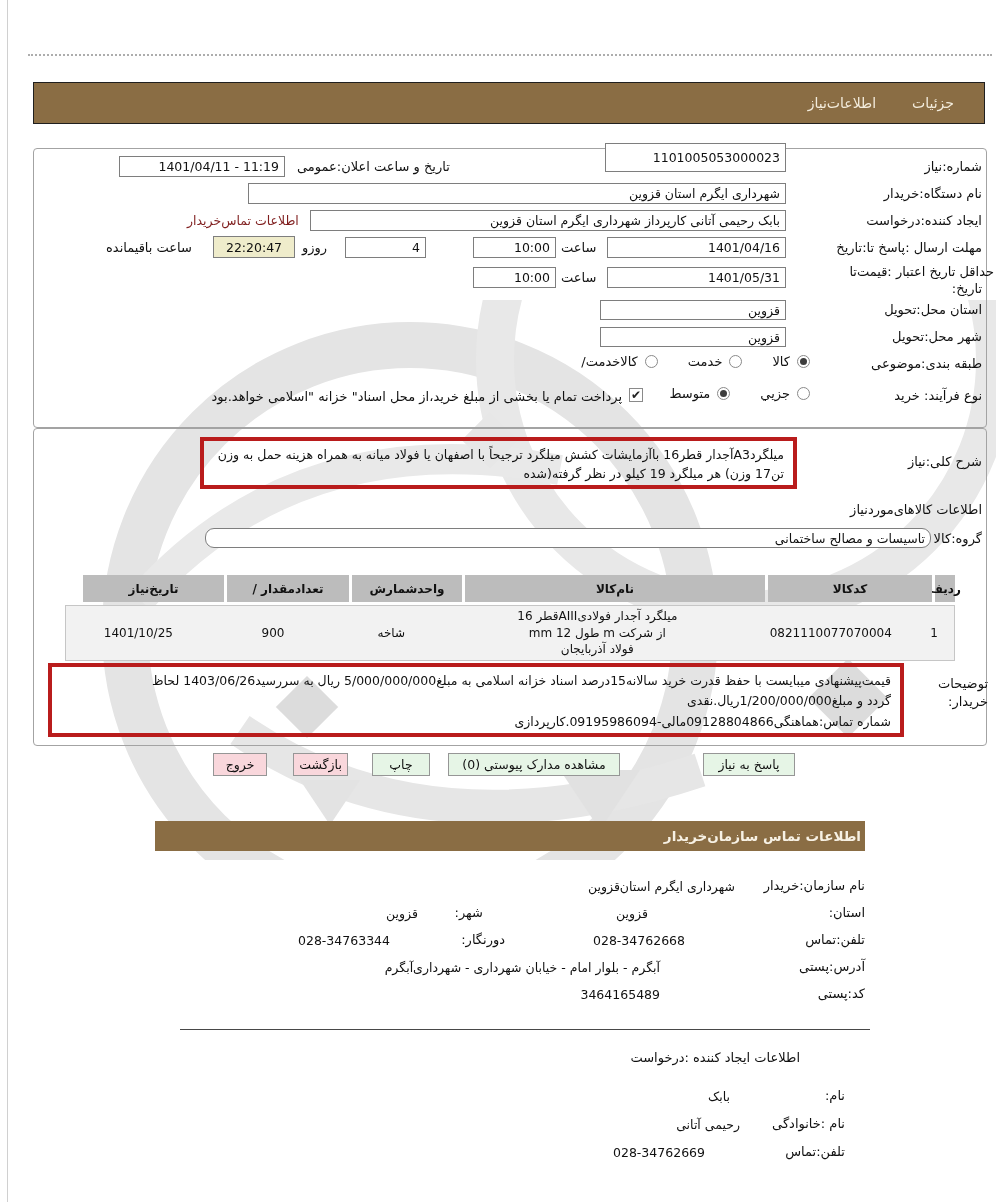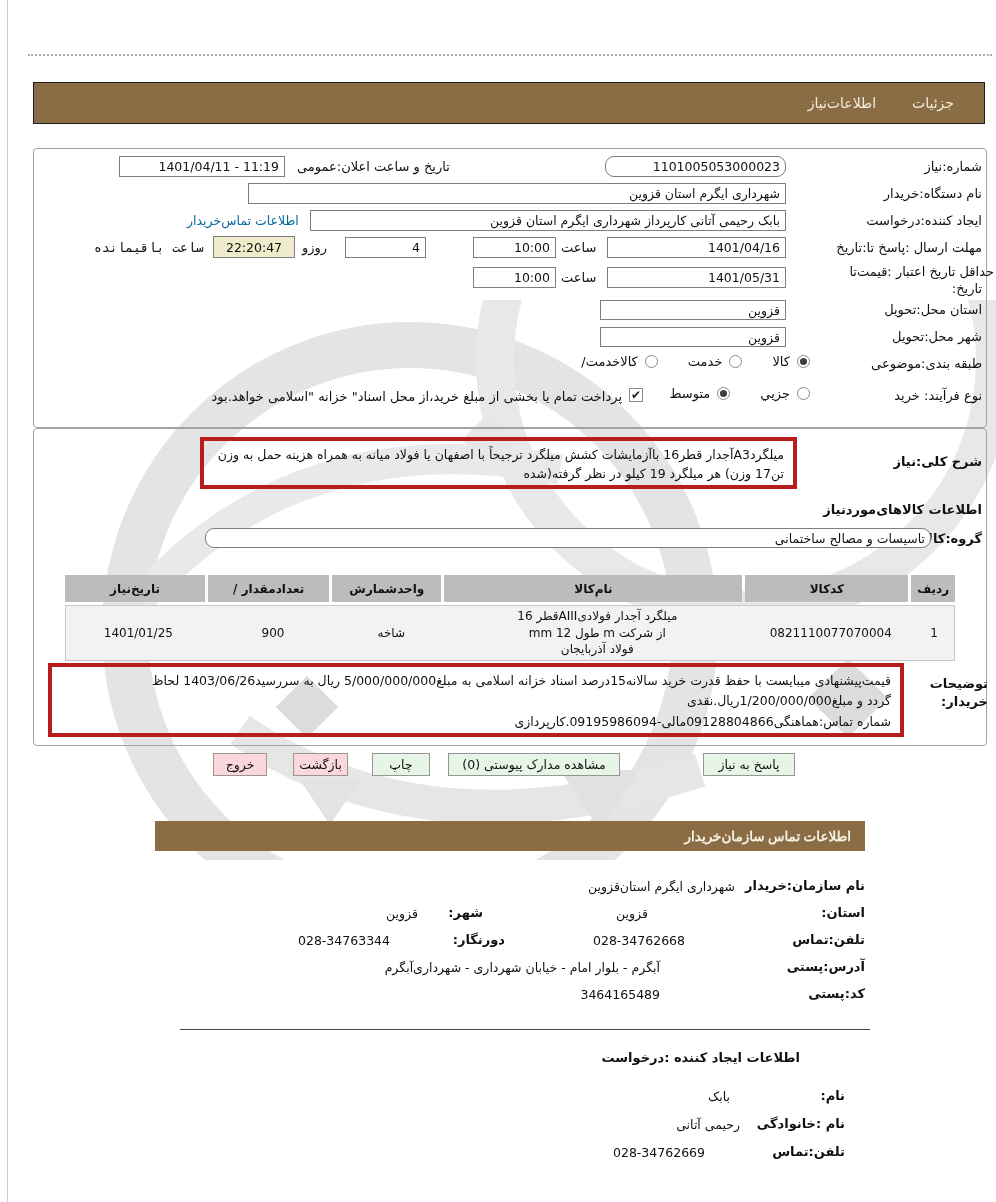--- a/index.html
+++ b/index.html
@@ -1,37 +1,37 @@
 <!DOCTYPE html>
 <html lang="fa" dir="rtl"><head>
 <meta charset="utf-8">
 <style>
   html,body{margin:0;padding:0;background:#fff;}
   .page{
     position:relative;width:996px;height:1202px;background:#ffffff;
     font-family:"DejaVu Sans", sans-serif;direction:rtl;overflow:hidden;color:#111;
   }
   .lbl{position:absolute;font-size:13px;white-space:nowrap;z-index:2;color:#111;}
-  .bold{font-weight:bold;}
+  .bold{font-weight:normal;}
   .box{
     position:absolute;box-sizing:border-box;border:1px solid #7e7e7e;background:#fff;
     font-size:12.5px;display:flex;align-items:center;justify-content:flex-start;
     padding:0 5px;white-space:nowrap;z-index:2;overflow:hidden;
   }
   .box.center{justify-content:center;}
   .panel{position:absolute;border:1px solid #a3a3a3;border-radius:4px;background:transparent;z-index:1;}
   .tabbar{
     position:absolute;left:33px;top:82px;width:952px;height:42px;box-sizing:border-box;
     background:#8a6d44;border:1px solid #1f1f1f;display:flex;align-items:center;
     gap:36px;padding:0 30px;color:#f3ecdc;font-size:14px;z-index:2;
   }
   .sectionbar{
     position:absolute;left:155px;top:821px;width:710px;height:30px;box-sizing:border-box;
     background:#8a6d44;color:#f7f1e4;font-weight:bold;font-size:13.5px;
-    display:flex;align-items:center;padding:0 14px;z-index:2;font-family:Liberation Serif, serif;
+    display:flex;align-items:center;padding:0 4px;z-index:2;
   }
   .radio{width:13px;height:13px;border:1px solid #8a8a8a;border-radius:50%;background:#fff;display:inline-block;position:relative;flex:none;box-sizing:border-box;}
   .radio.checked::after{content:"";position:absolute;left:2px;top:2px;right:2px;bottom:2px;background:#3d3d3d;border-radius:50%;}
   .optgroup{position:absolute;display:flex;align-items:center;gap:30px;z-index:2;font-size:13px;}
   .opt{display:flex;align-items:center;gap:7px;}
   .checkbox{
     position:absolute;width:14px;height:14px;box-sizing:border-box;border:1px solid #8a8a8a;background:#fff;
     font-size:12px;line-height:12px;text-align:center;color:#222;z-index:2;
   }
   .checkbox.checked::after{content:"✔";}
@@ -49,21 +49,21 @@
   .thead{position:absolute;left:65px;top:575px;width:890px;display:flex;gap:3px;z-index:2;}
   .th{
     background:#bcbcbc;height:27px;box-sizing:border-box;display:flex;align-items:center;justify-content:center;
     font-weight:bold;font-size:12px;
   }
   .trow{
     position:absolute;left:65px;top:605px;width:890px;height:56px;box-sizing:border-box;
     background:#f2f2f2;border:1px solid #c6c6c6;display:flex;z-index:2;
   }
   .td{display:flex;flex-direction:column;align-items:center;justify-content:center;font-size:12px;text-align:center;line-height:1.4;}
-  .link{position:absolute;color:#0369a1;font-size:12.5px;white-space:nowrap;z-index:2;}
+  .link{position:absolute;color:#7f1d1d;font-size:12.5px;white-space:nowrap;z-index:2;}
   .vline{position:absolute;left:7px;top:0;width:1px;height:1202px;background:#d0d0d0;z-index:0;}
   .dotline{position:absolute;left:28px;top:54px;width:964px;border-top:2px dotted #adadad;z-index:0;}
   .divider{position:absolute;left:180px;top:1029px;width:690px;border-top:1px solid #474747;z-index:2;}
   .wm{position:absolute;left:0;top:300px;z-index:0;}
   .val{position:absolute;font-size:12.5px;white-space:nowrap;z-index:2;}
 </style>
 </head>
 <body>
 
 <div class="page">
@@ -88,39 +88,39 @@
   <div class="dotline"></div>
 
   <div class="tabbar">
     <span>جزئیات</span>
     <span>اطلاعات‌نیاز</span>
   </div>
 
   <div class="panel" style="left:33px;top:148px;width:952px;height:278px;"></div>
 
   <div class="lbl" style="right:14px;top:159px;">شماره:نیاز</div>
-  <div class="box" style="left:605px;top:156px;width:181px;height:21px;border-radius:9px;">1101005053000023</div>
+  <div class="box" style="left:605px;top:143px;width:181px;height:29px;">1101005053000023</div>
   <div class="lbl" style="left:297px;top:159px;">تاریخ و ساعت اعلان:عمومی</div>
   <div class="box" style="left:119px;top:156px;width:166px;height:21px;">11:19 - 1401/04/11</div>
 
   <div class="lbl" style="right:14px;top:186px;">نام دستگاه:خریدار</div>
   <div class="box" style="left:248px;top:183px;width:538px;height:21px;">شهرداری ایگرم استان قزوین</div>
 
   <div class="lbl" style="right:14px;top:213px;">ایجاد کننده:درخواست</div>
   <div class="box" style="left:310px;top:210px;width:476px;height:21px;">بابک  رحیمی آتانی  کارپرداز  شهرداری ایگرم استان قزوین</div>
   <a class="link" style="left:187px;top:213px;">اطلاعات تماس‌خریدار</a>
 
   <div class="lbl" style="right:14px;top:240px;margin-left:22px;">مهلت ارسال :پاسخ تا:تاریخ</div>
   <div class="box" style="left:607px;top:237px;width:179px;height:21px;">1401/04/16</div>
   <div class="lbl" style="left:561px;top:240px;">ساعت</div>
   <div class="box" style="left:473px;top:237px;width:83px;height:21px;">10:00</div>
   <div class="box" style="left:345px;top:237px;width:81px;height:21px;">4</div>
   <div class="lbl" style="left:302px;top:240px;">روزو</div>
   <div class="box center" style="left:213px;top:236px;width:82px;height:22px;background:#efeccb;">22:20:47</div>
-  <div class="lbl" style="left:94px;top:240px;font-family:Liberation Mono, monospace;">ساعت باقیمانده</div>
+  <div class="lbl" style="left:106px;top:240px;">ساعت باقیمانده</div>
 
   <div class="lbl" style="right:2px;top:264px;">حداقل تاریخ اعتبار :قیمت‌تا</div>
   <div class="lbl" style="right:14px;top:281px;">تاریخ:</div>
   <div class="box" style="left:607px;top:267px;width:179px;height:21px;">1401/05/31</div>
   <div class="lbl" style="left:561px;top:270px;">ساعت</div>
   <div class="box" style="left:473px;top:267px;width:83px;height:21px;">10:00</div>
 
   <div class="lbl" style="right:14px;top:302px;">استان محل:تحویل</div>
   <div class="box" style="left:600px;top:300px;width:186px;height:20px;">قزوین</div>
 
@@ -161,21 +161,21 @@
 
   <div class="lbl bold" style="right:14px;top:454px;">شرح کلی:نیاز</div>
   <div class="bigbox" style="left:200px;top:437px;width:597px;height:52px;line-height:1.55;">میلگردA3آجدار قطر16 باآزمایشات کشش میلگرد ترجیحاً با اصفهان یا فولاد میانه به همراه هزینه حمل به وزن تن17 وزن) هر میلگرد 19 کیلو در نظر گرفته(شده</div>
 
   <div class="lbl bold" style="right:14px;top:502px;">اطلاعات کالاهای‌موردنیاز</div>
 
   <div class="lbl bold" style="right:14px;top:531px;">گروه:کالا</div>
   <div class="box" style="left:205px;top:528px;width:726px;height:20px;border-radius:9px;">تاسیسات و مصالح ساختمانی</div>
 
   <div class="thead">
-    <div class="th" style="width:44px;">ردیف</div>
+    <div class="th" style="width:20px;">ردیف</div>
     <div class="th" style="width:164px;">کدکالا</div>
     <div class="th" style="width:300px;">نام‌کالا</div>
     <div class="th" style="width:110px;">واحدشمارش</div>
     <div class="th" style="width:122px;">تعدادمقدار /</div>
     <div class="th" style="width:141px;">تاریخ‌نیاز</div>
   </div>
   <div class="trow">
     <div class="td" style="width:40px;">
         <span>1</span>
       </div>
@@ -187,21 +187,21 @@
       <span dir="ltr">mm طول 12 m از شرکت</span>
       <span>فولاد آذربایجان</span>
     </div>
     <div class="td" style="width:112px;">
         <span>شاخه</span>
       </div>
     <div class="td" style="width:125px;">
         <span>900</span>
       </div>
     <div class="td" style="width:145px;">
-        <span>1401/01/25</span>
+        <span>1401/10/25</span>
       </div>
   </div>
 
   <div class="lbl bold" style="right:8px;top:676px;">توضیحات</div>
   <div class="lbl bold" style="right:8px;top:694px;">خریدار:</div>
   <div class="bigbox" style="left:48px;top:663px;width:856px;height:74px;">
     <div>قیمت‌پیشنهادی میبایست با حفظ قدرت خرید سالانه15درصد اسناد خزانه اسلامی به مبلغ5/000/000/000 ریال به سررسید1403/06/26 لحاظ</div>
     <div>گردد و مبلغ1/200/000/000ریال.نقدی</div>
     <div>شماره تماس:هماهنگی09128804866مالی-09195986094.کارپردازی</div>
   </div>

